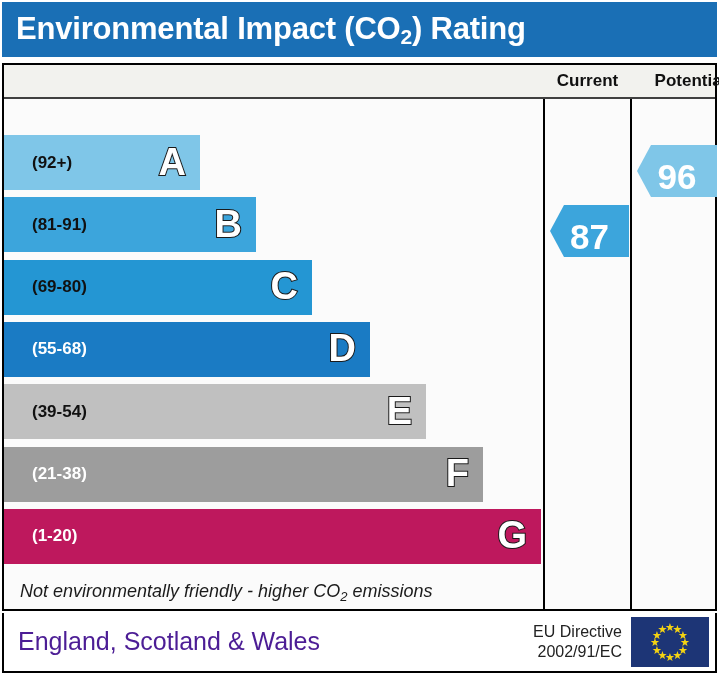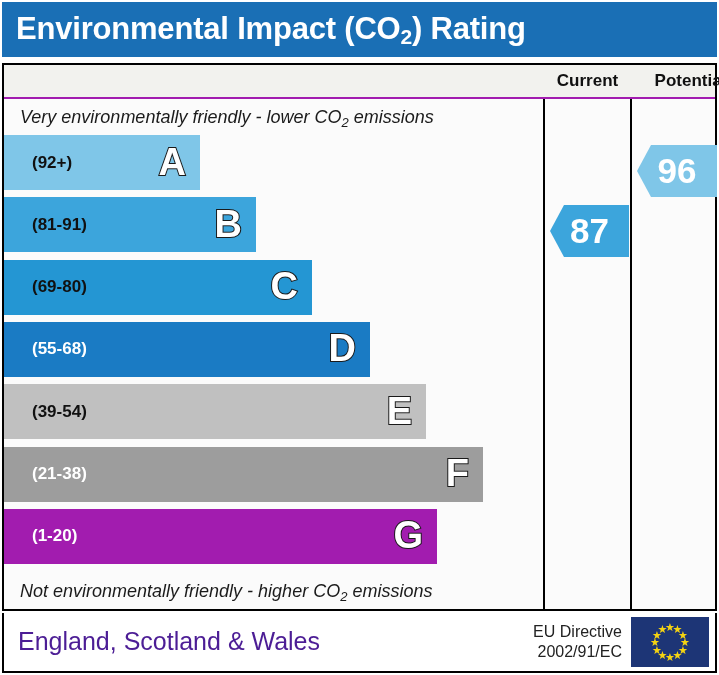--- a/index.html
+++ b/index.html
@@ -71,21 +71,21 @@
   .col-div.c1 { left: 539px; }
   .col-div.c2 { left: 626px; }
 
   
   .head-row {
     position: absolute;
     left: 0;
     top: 0;
     width: 100%;
     height: 34px;
-    border-bottom: 2px solid #a21caf;
+    border-bottom: 2px solid #404040;
     box-sizing: border-box;
     background: #f2f2ee;
   }
   .head-cell {
     position: absolute;
     top: 0;
     height: 32px;
     line-height: 32px;
     text-align: center;
     font-size: 17px;
@@ -153,21 +153,21 @@
     -webkit-text-stroke: 2px #1a1a1a;
     paint-order: stroke fill;
     line-height: 1;
   }
 
   
   .arrow {
     position: absolute;
     height: 52px;
     display: flex;
-    align-items: center;
+    align-items: flex-end;
     justify-content: center;
     color: #ffffff;
     font-size: 35px;
     font-weight: bold;
     clip-path: polygon(14px 0, 100% 0, 100% 100%, 14px 100%, 0 50%);
   }
   .arrow.current   { left: 546px; width: 79px; top: 140px; }
   .arrow.potential { left: 633px; width: 80px; top:  80px; }
 
   
@@ -238,21 +238,20 @@
   <div class="table-frame">
 
     <div class="col-div c1"></div>
     <div class="col-div c2"></div>
 
     <div class="head-row">
       <div class="head-cell current">Current</div>
       <div class="head-cell potential">Potential</div>
     </div>
 
-    <div class="caption top"><span>Very environmentally friendly - lower CO</span><sub>2</sub><span> emissions</span></div>
 
     <div class="bands" id="bands-container">
         <div class="band" style="top: 0px; width: 196px; background: rgb(127, 198, 232);">
           <span class="range" style="color: rgb(17, 17, 17);">(92+)</span>
           <span class="letter">A</span>
         </div>
         <div class="band" style="top: 62.3px; width: 252px; background: rgb(60, 165, 220);">
           <span class="range" style="color: rgb(17, 17, 17);">(81-91)</span>
           <span class="letter">B</span>
         </div>
@@ -265,21 +264,21 @@
           <span class="letter">D</span>
         </div>
         <div class="band" style="top: 249.2px; width: 422px; background: rgb(192, 192, 192);">
           <span class="range" style="color: rgb(17, 17, 17);">(39-54)</span>
           <span class="letter">E</span>
         </div>
         <div class="band" style="top: 311.5px; width: 479px; background: rgb(157, 157, 157);">
           <span class="range" style="color: rgb(255, 255, 255);">(21-38)</span>
           <span class="letter">F</span>
         </div>
-        <div class="band" style="top: 373.8px; width: 433px; background: #a21caf;">
+        <div class="band" style="top: 373.8px; width: 537px; background: #be185d;">
           <span class="range" style="color: rgb(255, 255, 255);">(1-20)</span>
           <span class="letter">G</span>
         </div>
       </div>
 
     <div class="caption bottom"><span>Not environmentally friendly - higher CO</span><sub>2</sub><span> emissions</span></div>
 
     <div class="arrow current" style="background: rgb(60, 165, 220);">
         <span>87</span>
       </div>

